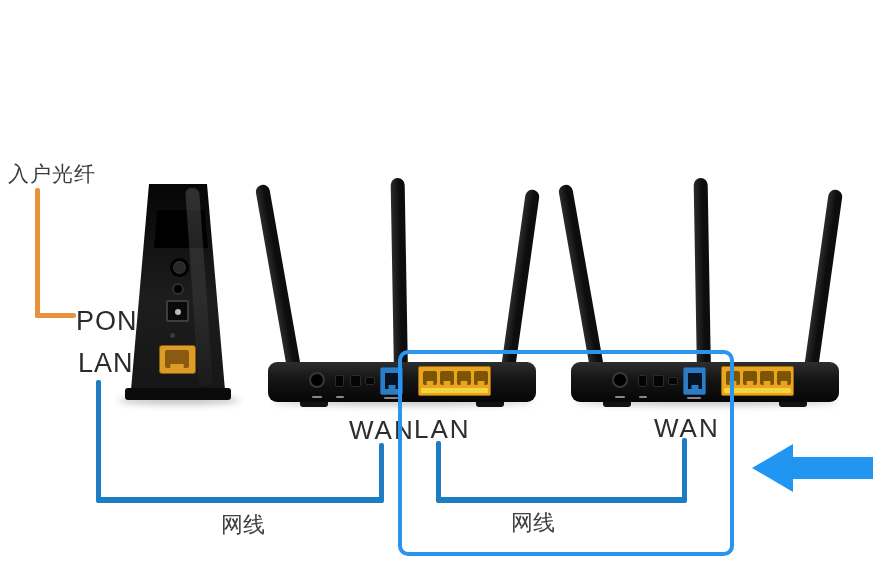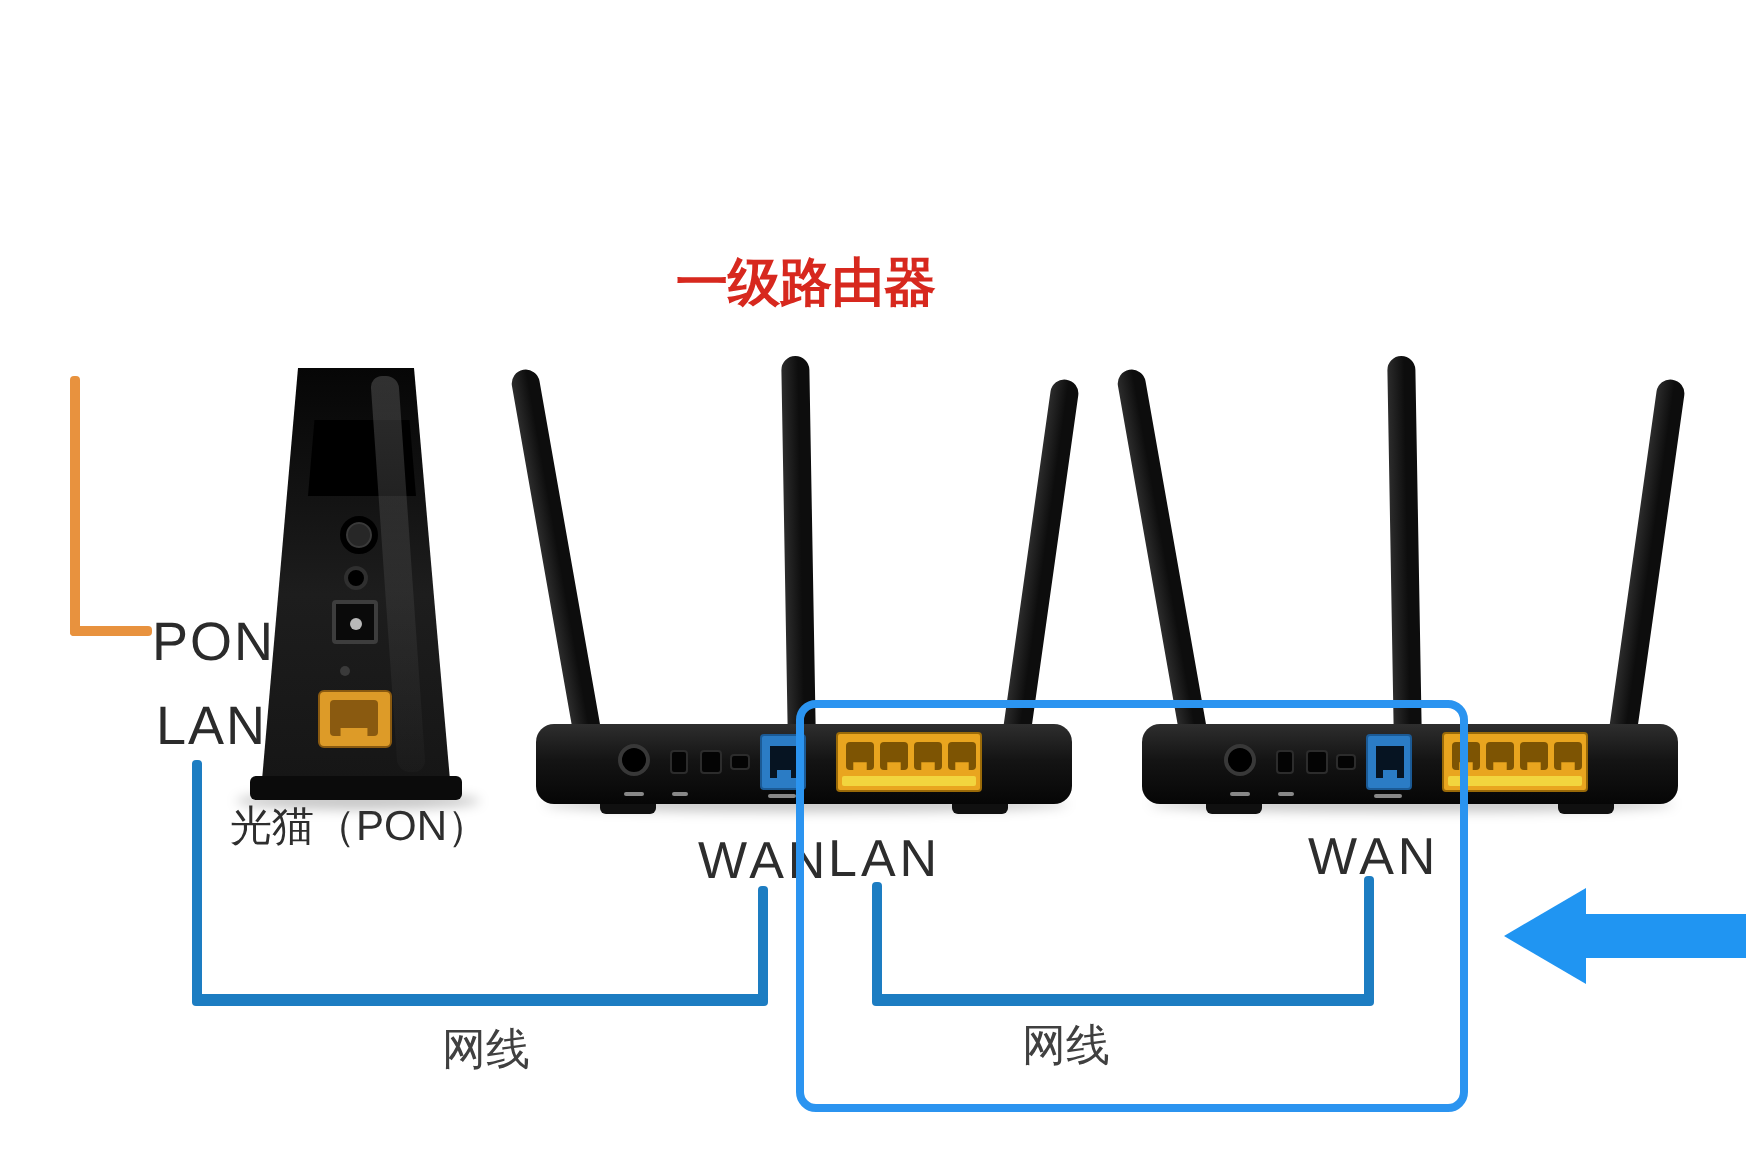--- a/index.html
+++ b/index.html
@@ -148,24 +148,23 @@
   }
   .lan-strip { position:absolute; left:2px; bottom:2px; width:67px; height:5px;
     background:#f2d53e; border-radius:1px; }
   .port-mark { position:absolute; background:#888; height:2px; border-radius:1px; }
 </style>
 </head>
 <body>
 
 <div id="stage">
 
+  <div class="lbl lbl-fiber">入户光纤</div>
   <div class="lbl lbl-pon">PON</div>
   <div class="lbl lbl-lan">LAN</div>
-  <div class="lbl lbl-modem">光猫（PON）</div>
-  <div class="lbl lbl-title lbl-title-1">一级路由器</div>
   <div class="lbl lbl-port lbl-wan1">WAN</div>
   <div class="lbl lbl-port lbl-lan1">LAN</div>
   <div class="lbl lbl-port lbl-wan2">WAN</div>
   <div class="lbl lbl-cable lbl-cable-1">网线</div>
   <div class="lbl lbl-cable lbl-cable-2">网线</div>
 
   <div class="line fiber-line" style="left:35px; top:188px; width:5px; height:130px;"></div>
   <div class="line fiber-line" style="left:35px; top:313px; width:41px; height:5px;"></div>
 
   <div class="line cable-line" style="left:96px; top:380px; width:5px; height:122px;"></div>

